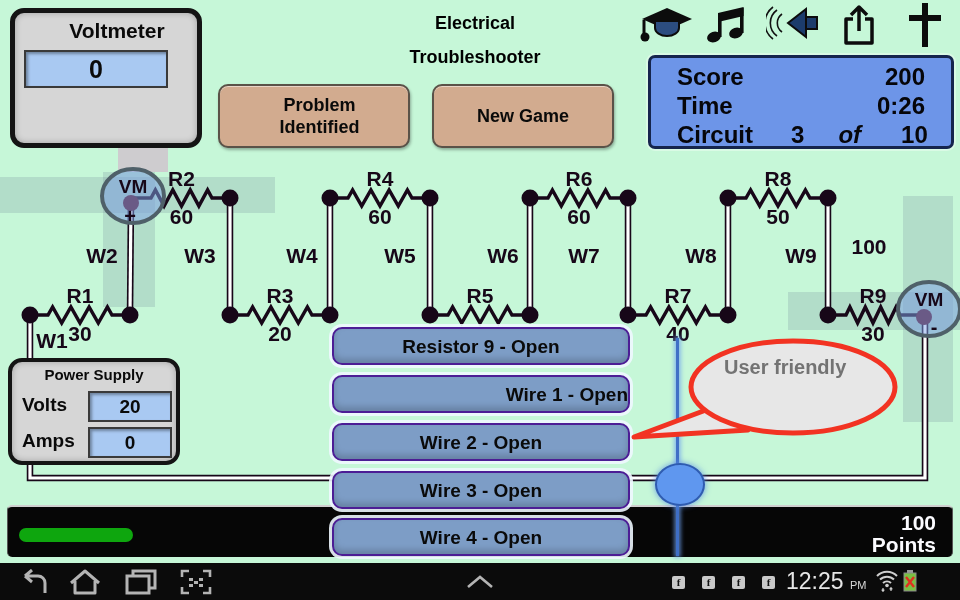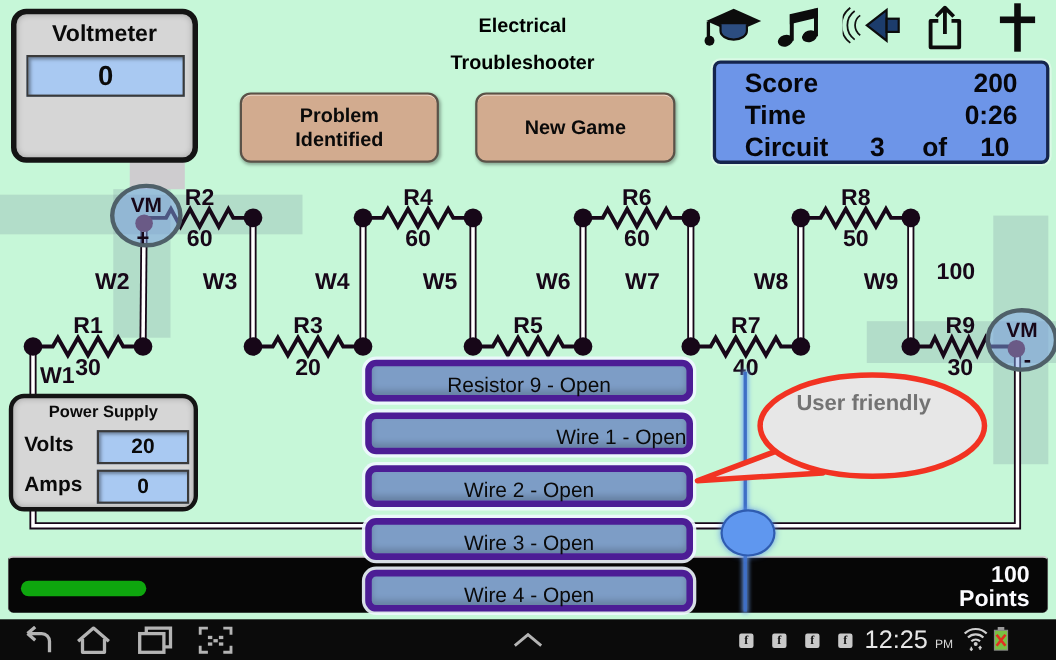--- a/index.html
+++ b/index.html
@@ -25,23 +25,23 @@
            display:flex;align-items:center;justify-content:center;line-height:22px;cursor:pointer;}
   
   .score-panel{position:absolute;left:648px;top:55px;width:306px;height:94px;background:#6d95e8;
                border:3px solid #15254d;border-radius:7px;box-shadow:0 0 0 2px rgba(255,255,255,0.35);
                color:#06060a;font-weight:bold;font-size:24px;padding:4px 26px 0 26px;box-sizing:border-box;}
   .score-row{display:flex;justify-content:space-between;line-height:29px;}
   .circuit-row{display:flex;line-height:29px;}
   .circuit-row span{margin-right:36px;}
   
   .pick-btn{position:absolute;left:332px;width:298px;height:38px;background:#7d9dc6;
-            border:6px solid #4c1d95;border-radius:10px;
+            border:2px solid #4c1d95;border-radius:10px;
             box-shadow:0 0 0 3px rgba(238,247,255,0.9), inset 0 -4px 6px rgba(0,0,0,0.18);
-            color:#0a0a0a;font-weight:normal;font-size:19px;text-align:center;line-height:36px;
+            color:#0a0a0a;font-weight:bold;font-size:19px;text-align:center;line-height:36px;
             box-sizing:border-box;cursor:pointer;}
   
   .callout-text{position:absolute;left:94px;top:16px;font-size:20px;font-weight:bold;color:#737373;line-height:26px;}
   
   .pointer-line{position:absolute;left:676px;top:338px;width:3px;height:218px;background:#3f6fc6;
                 box-shadow:0 0 4px 1.5px rgba(110,160,240,0.8);}
   .pointer-handle{position:absolute;left:655px;top:463px;width:46px;height:39px;border-radius:50%;
                   background:#5f97ef;border:2px solid #2f5cb0;box-shadow:0 0 6px rgba(90,140,230,0.9);}
   
   .points-bar{position:absolute;left:7px;top:505px;width:946px;height:52px;background:#060606;
@@ -147,21 +147,21 @@
       <ellipse cx="133" cy="196" rx="31" ry="27" fill="rgba(130,165,235,0.5)" stroke="#4f6069" stroke-width="4"></ellipse>
       <text x="133" y="193" font-size="19" font-weight="bold" fill="#170718" text-anchor="middle">VM</text>
       <circle cx="131" cy="203" r="8" fill="#6a5a86"></circle>
       <text x="130" y="223" font-size="20" font-weight="bold" fill="#170718" text-anchor="middle">+</text>
       <ellipse cx="929" cy="309" rx="31" ry="27" fill="rgba(130,165,235,0.5)" stroke="#4f6069" stroke-width="4"></ellipse>
       <text x="929" y="306" font-size="19" font-weight="bold" fill="#170718" text-anchor="middle">VM</text>
       <circle cx="924" cy="317" r="8" fill="#6a5a86"></circle>
       <text x="934" y="334" font-size="20" font-weight="bold" fill="#170718" text-anchor="middle">-</text>
     </svg>
 
-  <div class="gray-panel" style="left:10px;top:8px;width:160px;height:130px;">
+  <div class="gray-panel" style="left:10px;top:8px;width:160px;height:130px;padding-left:22px;">
     <div class="panel-title" style="font-size:21px;margin-top:6px;">Voltmeter</div>
     <div class="blue-display" style="left:9px;top:37px;width:140px;height:34px;font-size:25px;line-height:34px;">0</div>
   </div>
 
   <div class="app-title">
     <div>Electrical</div>
     <div>Troubleshooter</div>
   </div>
 
   <svg class="abs" style="left:640px;top:6px;" width="54" height="40" viewBox="0 0 54 40">
@@ -198,26 +198,26 @@
       <span>Score</span>
       <span>200</span>
     </div>
     <div class="score-row">
       <span>Time</span>
       <span>0:26</span>
     </div>
     <div class="circuit-row">
       <span style="margin-right:38px;">Circuit</span>
       <span style="margin-right:34px;">3</span>
-      <span style="margin-right:30px;">of</span>
+      <span style="margin-right:40px;font-style:italic;">of</span>
       <span>10</span>
     </div>
   </div>
 
-  <div class="tan-btn" style="left:218px;top:84px;width:177px;height:60px;">
+  <div class="tan-btn" style="left:218px;top:84px;width:177px;height:60px;padding-left:11px;">
     <div>
       <div>Problem</div>
       <div>Identified</div>
     </div>
   </div>
   <div class="tan-btn" style="left:432px;top:84px;width:178px;height:60px;">
     <div>New Game</div>
   </div>
 
   <div class="gray-panel" style="left:8px;top:358px;width:164px;height:99px;border-width:4px;">

